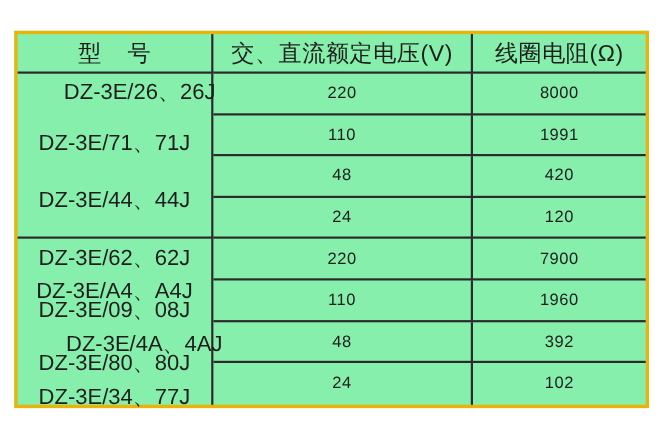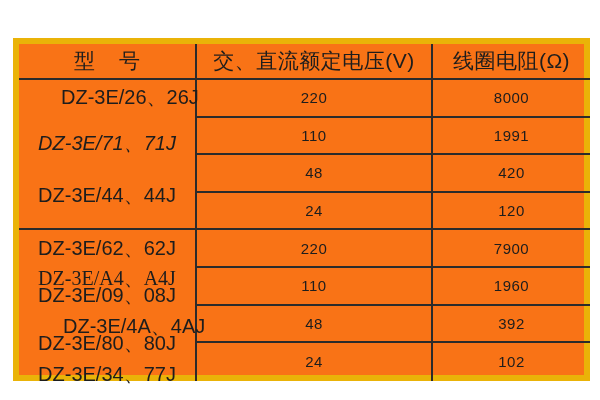--- a/index.html
+++ b/index.html
@@ -12,29 +12,29 @@
     width: 600px;
     height: 400px;
     background: #ffffff;
     font-family: "Liberation Sans", "DejaVu Sans", sans-serif;
     color: #1d1d1d;
     overflow: hidden;
   }
   .spec-table {
     position: absolute;
     left: 13px;
-    top: 38px;
+    top: 28px;
     width: 577px;
     height: 343px;
     box-sizing: border-box;
-    border: 6px solid #eab308;
+    border: 3px solid #eab308;
     display: grid;
     grid-template-columns: 178px 236px 157px;
     grid-template-rows: 36px repeat(8, 37.6px);
-    background: #f97316;
+    background: #86efac;
   }
   .cell {
     box-sizing: border-box;
     border-right: 2px solid #2b2b2b;
     border-bottom: 2px solid #2b2b2b;
     display: flex;
     align-items: center;
     justify-content: center;
     overflow: visible;
   }
@@ -60,24 +60,24 @@
     position: absolute;
     left: 0;
     right: 0;
     height: 20px;
     line-height: 20px;
     text-align: center;
     font-size: 20px;
     white-space: nowrap;
   }
   .section-1 .model-line:nth-child(1) { top: 7px; margin-left: 42px; }
-  .section-1 .model-line:nth-child(2) { top: 53px; font-style: italic; }
+  .section-1 .model-line:nth-child(2) { top: 53px; }
   .section-1 .model-line:nth-child(3) { top: 105px; }
   .section-2 .model-line:nth-child(1) { top: 8px; }
-  .section-2 .model-line:nth-child(2) { top: 38px; font-family: Liberation Serif, serif; }
+  .section-2 .model-line:nth-child(2) { top: 38px; }
   .section-2 .model-line:nth-child(3) { top: 55px; }
   .section-2 .model-line:nth-child(4) { top: 86px; padding-left: 44px; }
   .section-2 .model-line:nth-child(5) { top: 103px; }
   .section-2 .model-line:nth-child(6) { top: 134px; }
 </style>
 </head>
 <body>
 
 <div class="canvas">
   <div class="spec-table">

